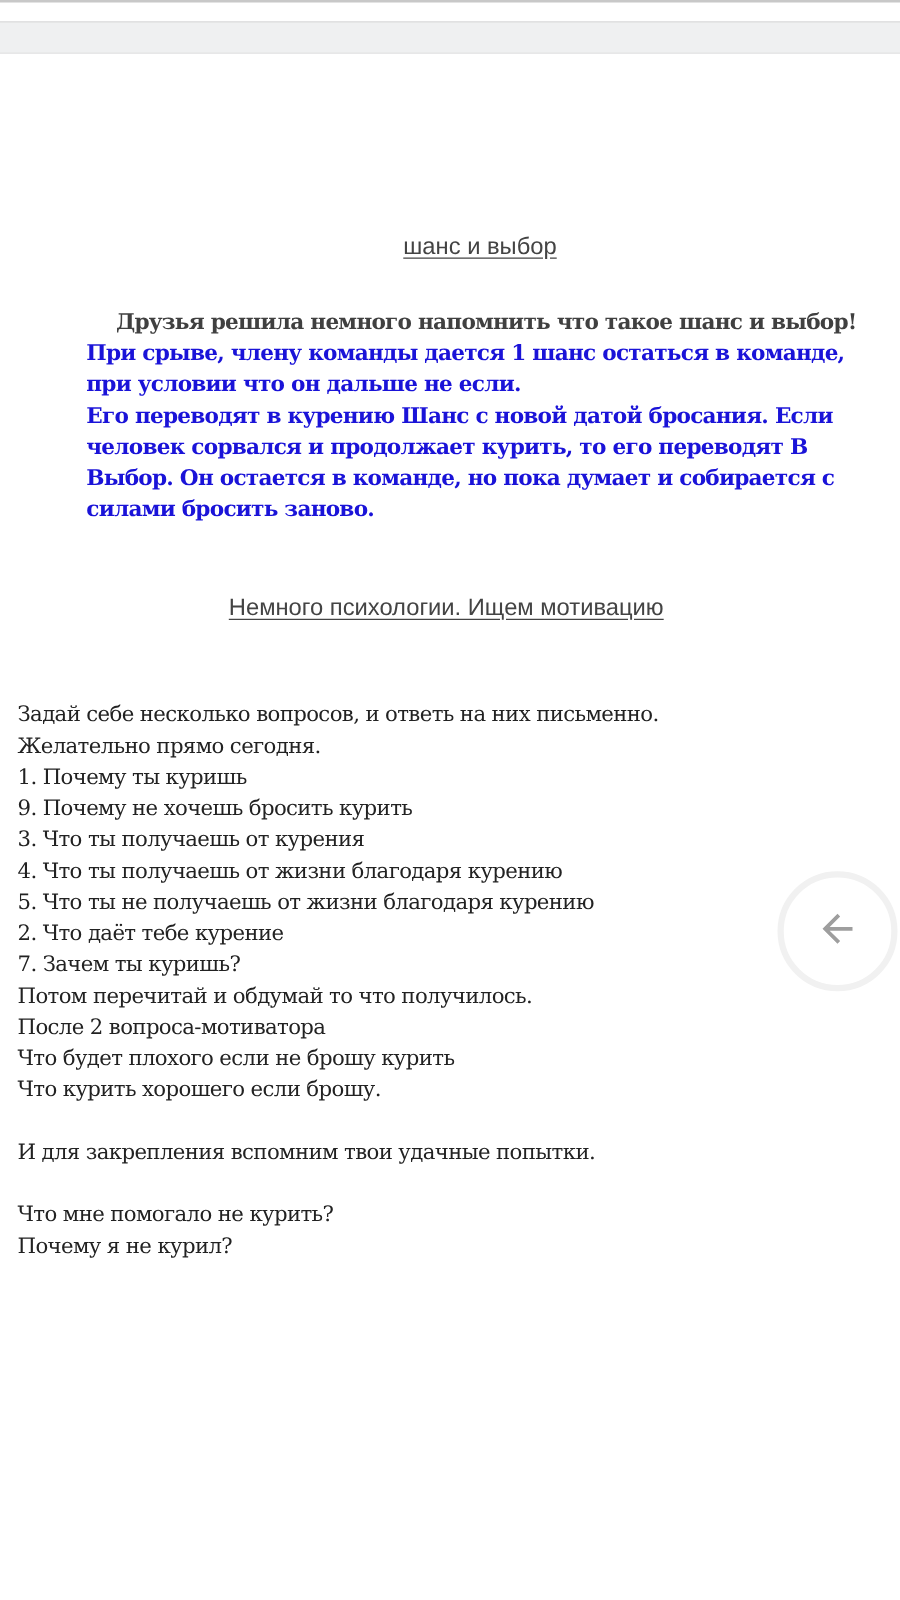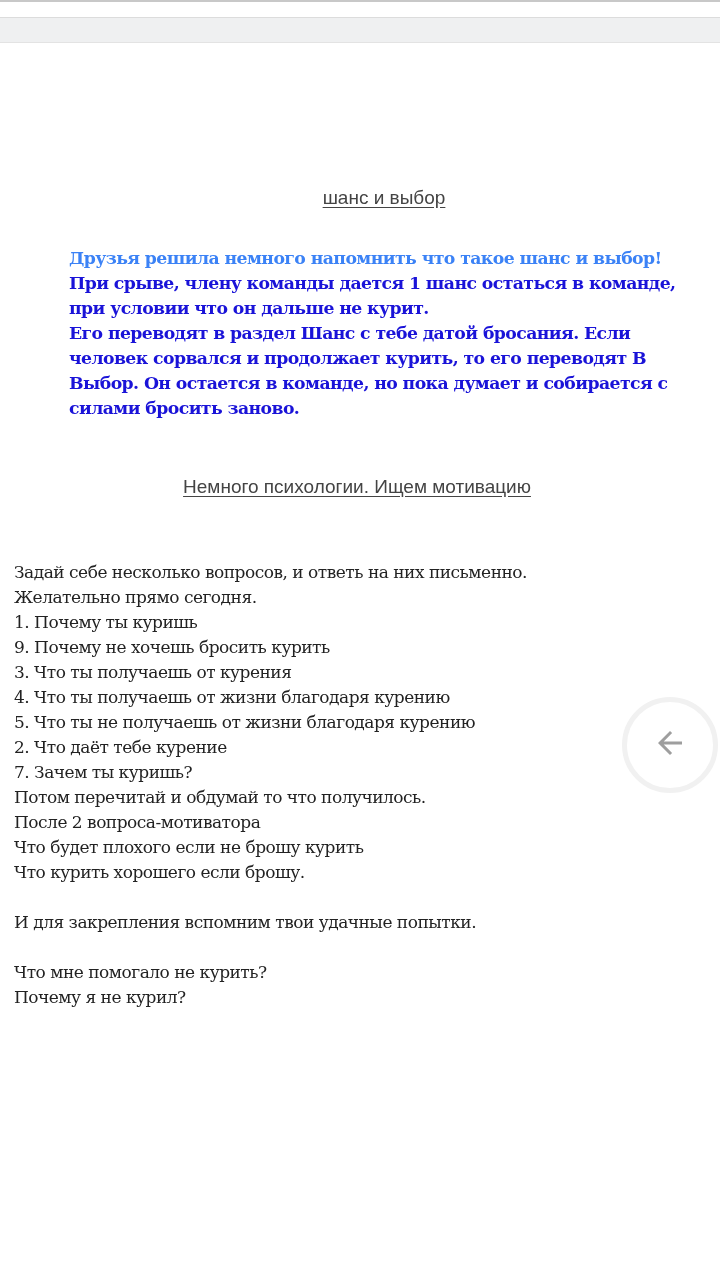--- a/index.html
+++ b/index.html
@@ -26,21 +26,21 @@
       text-underline-offset: 3px;
     }
     .h1 { top: 187px; left: 24px; }
     .h2 { top: 476px; left: -3px; }
     .announce {
       position: absolute; left: 69px; top: 246px; width: 640px;
       font-family: "DejaVu Serif", serif;
       font-weight: bold; font-size: 17.3px; line-height: 25px;
       color: #1a13d8; letter-spacing: -0.6px;
     }
-    .announce .first { color: #3b82f6; }
+    .announce .first { color: #404040; text-align: center; }
     .body-text {
       position: absolute; left: 14px; top: 560px; width: 600px;
       font-family: "DejaVu Serif", serif;
       font-size: 17px; line-height: 25px; color: #222;
       letter-spacing: -0.5px;
     }
     .line { white-space: nowrap; height: 25px; }
     .blank { height: 25px; }
     .back-fab {
       position: absolute; left: 622px; top: 697px; width: 96px; height: 96px;
@@ -55,22 +55,22 @@
 <body>
 
 <div class="topbar"></div>
 <div class="toolbar"></div>
 
 <div class="heading h1">шанс и выбор</div>
 
 <div class="announce">
   <div class="first">Друзья решила немного напомнить что такое шанс и выбор!</div>
   <div>При срыве, члену команды дается 1 шанс остаться в команде,</div>
-  <div>при условии что он дальше не курит.</div>
-  <div>Его переводят в раздел Шанс с тебе датой бросания. Если</div>
+  <div>при условии что он дальше не если.</div>
+  <div>Его переводят в курению Шанс с новой датой бросания. Если</div>
   <div>человек сорвался и продолжает курить, то его переводят В</div>
   <div>Выбор. Он остается в команде, но пока думает и собирается с</div>
   <div>силами бросить заново.</div>
 </div>
 
 <div class="heading h2">Немного психологии. Ищем мотивацию</div>
 
 <div class="body-text">
   <div class="line">Задай себе несколько вопросов, и ответь на них письменно.</div>
   <div class="line">Желательно прямо сегодня.</div>

